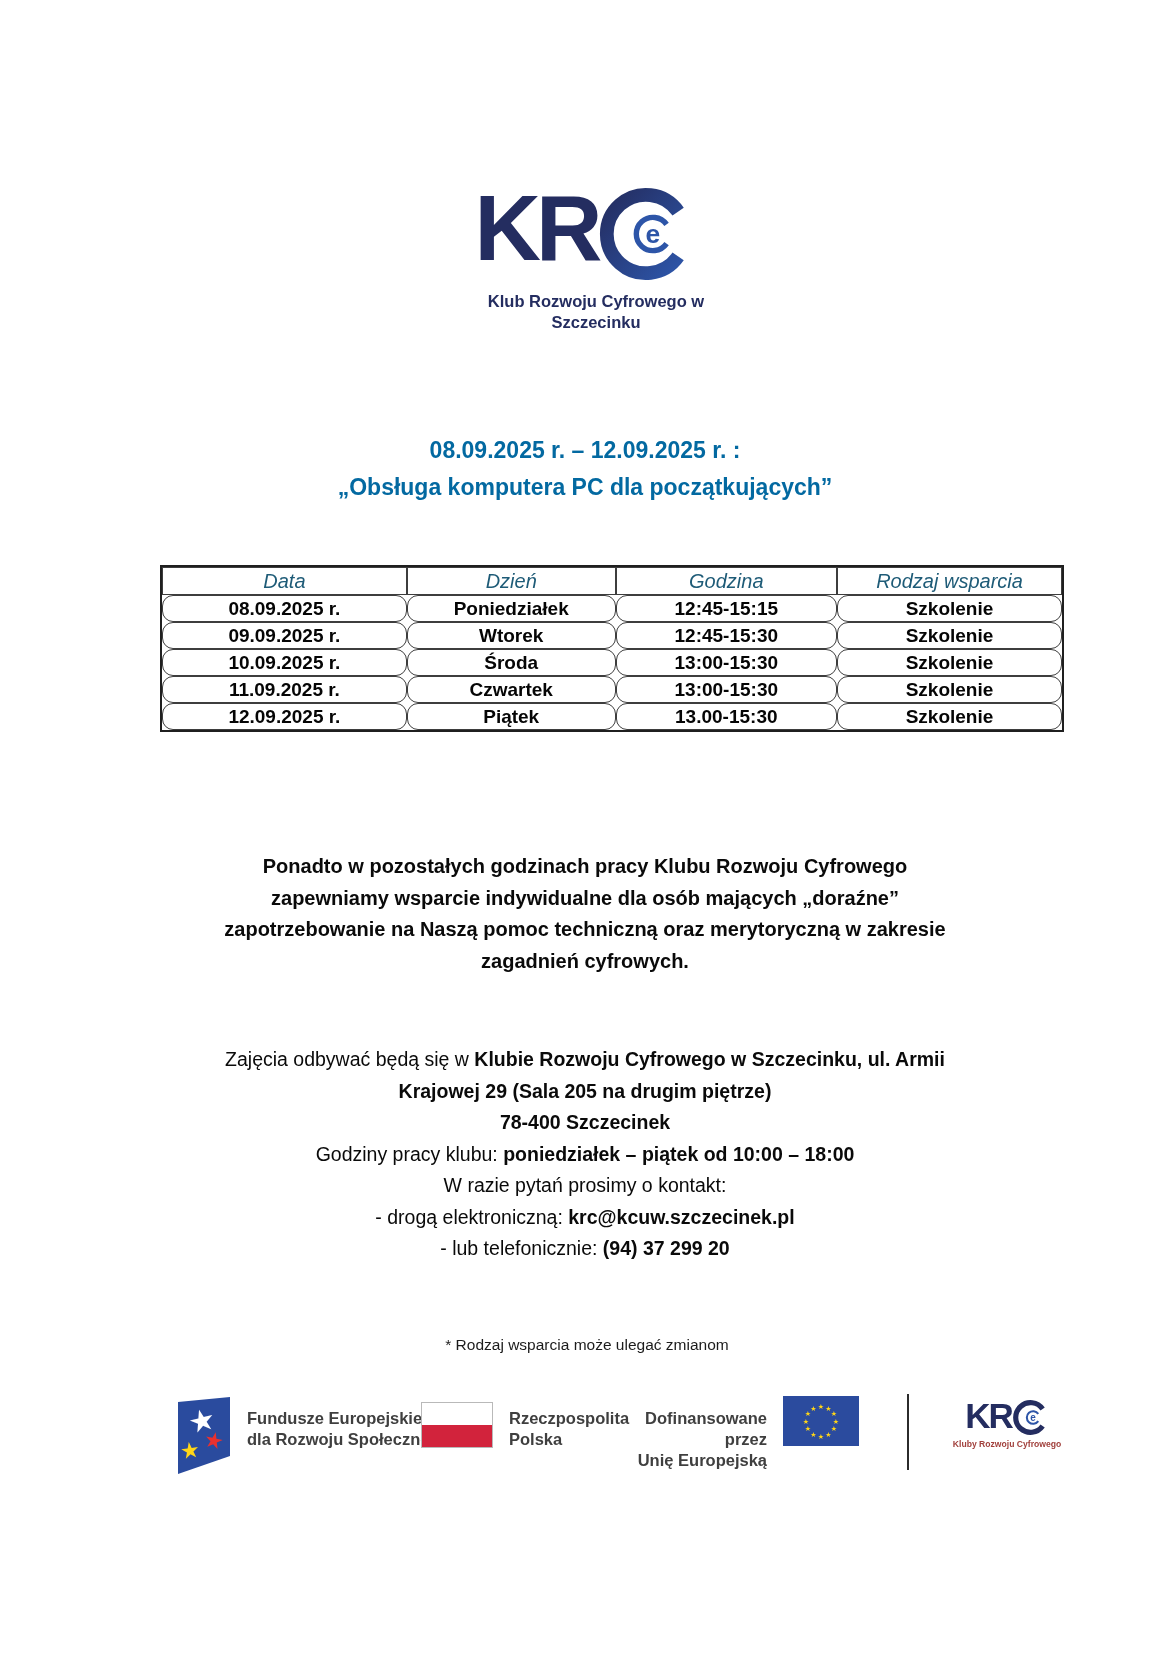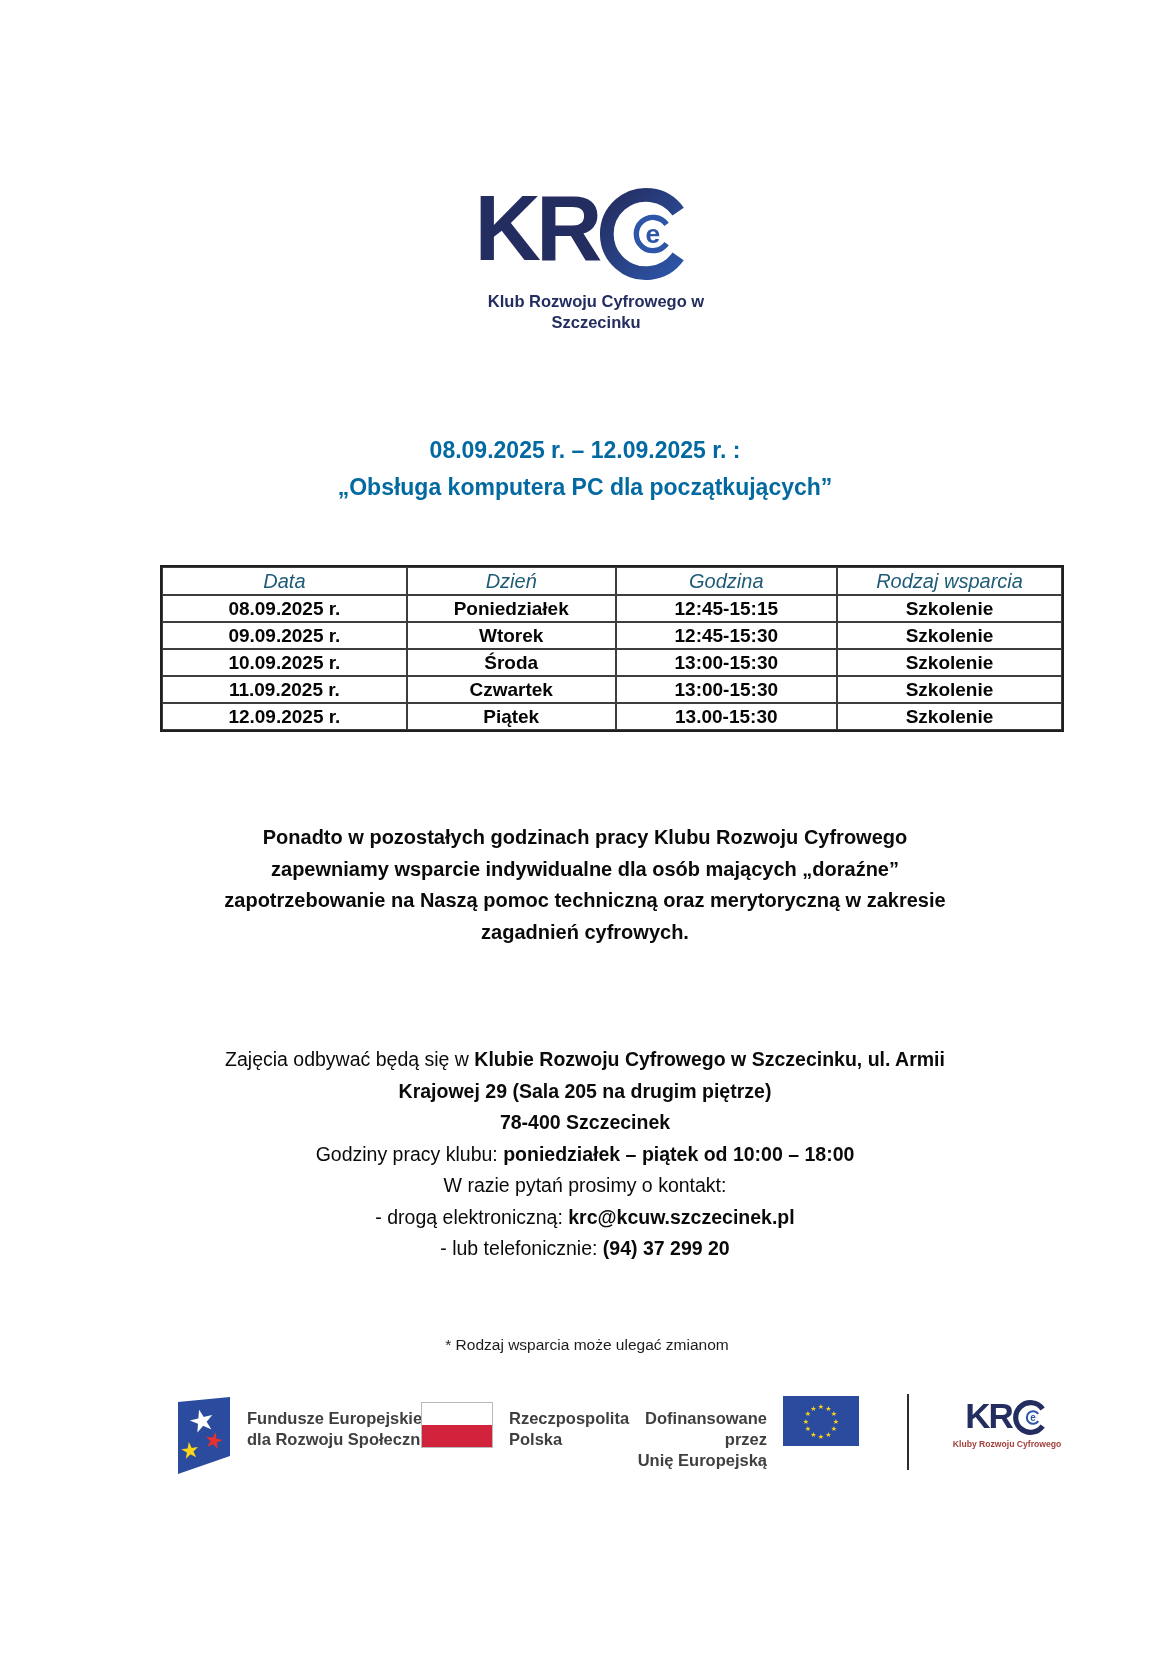--- a/index.html
+++ b/index.html
@@ -15,24 +15,24 @@
 
   
   .title-block{position:absolute;top:432px;left:0;right:0;text-align:center;
                font-size:23px;font-weight:700;line-height:37px;color:#0369a1;}
 
   
   .schedule{position:absolute;top:565px;left:133px;width:904px;
             border-collapse:separate;border-spacing:0;border:2px solid #1f1f1f;}
   .schedule th,.schedule td{border:1px solid #3d3d3d;text-align:center;padding:0 2px;}
   .schedule th{height:26px;font-style:italic;font-weight:400;font-size:20px;color:#1e5b77;}
-  .schedule td{height:25px;font-weight:700;font-size:19px;color:#050505;}
-
-  
-  .notice{position:absolute;top:822px;left:100px;right:100px;text-align:center;
+  .schedule td{height:25px;font-weight:700;font-size:19px;color:#050505;border-radius:11px;}
+
+  
+  .notice{position:absolute;top:851px;left:100px;right:100px;text-align:center;
           font-size:20px;font-weight:700;line-height:31.5px;color:#0a0a0a;}
 
   
   .location{position:absolute;top:1044px;left:60px;right:60px;text-align:center;
             font-size:19.5px;font-weight:400;line-height:31.5px;color:#0a0a0a;}
   .location b{font-weight:700;}
 
   
   .footnote{position:absolute;top:1336px;left:4px;right:0;text-align:center;
             font-size:15.5px;color:#1c1c1c;}

